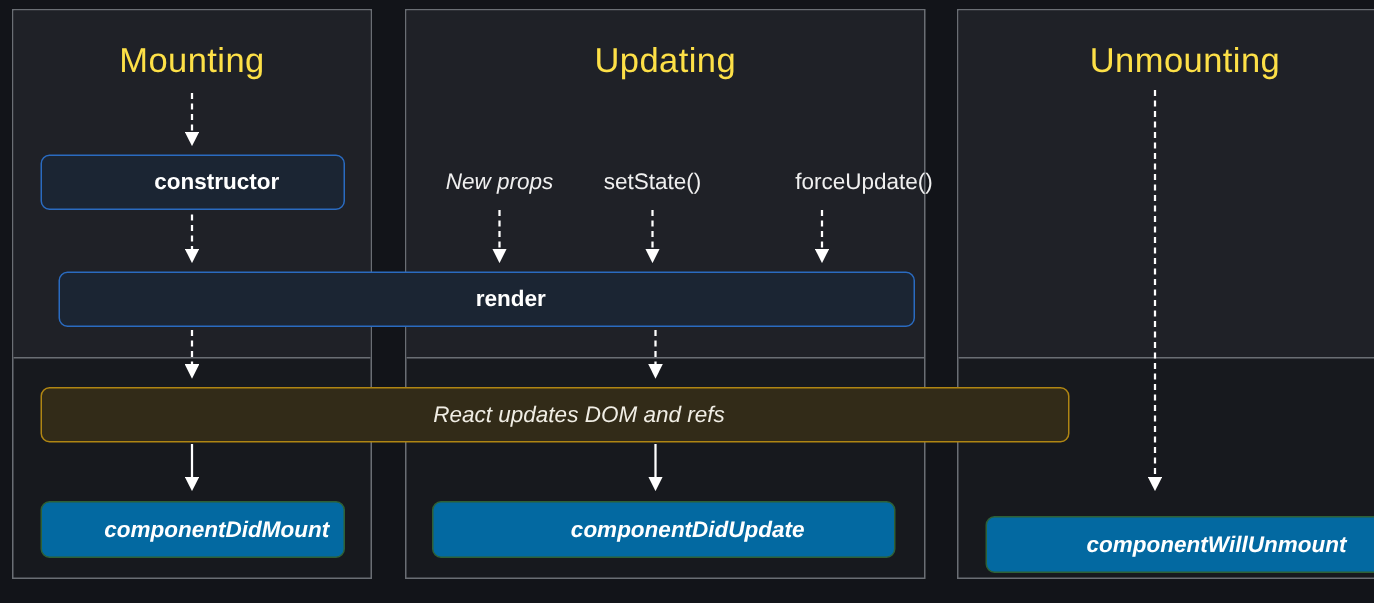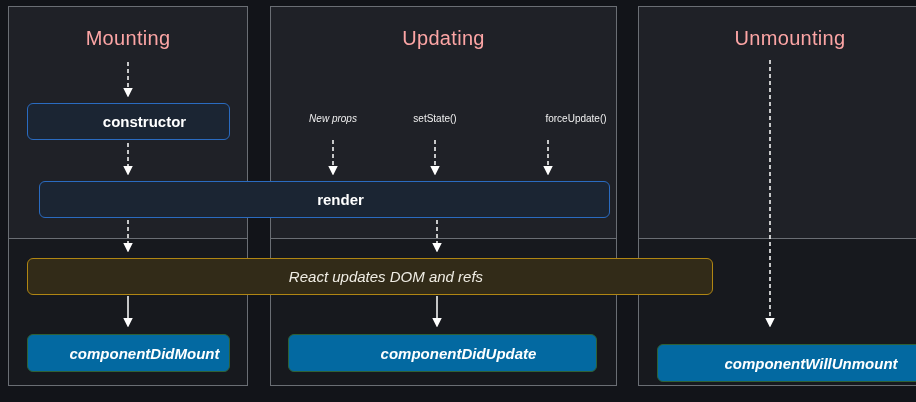--- a/index.html
+++ b/index.html
@@ -16,27 +16,27 @@
     box-sizing:border-box;
   }
   .panel-top{
     position:absolute;left:0;right:0;top:0;height:231px;
     background:#1f2127;
     border-bottom:1px solid #6a6e74;
   }
   .panel-title{
     position:absolute;top:20px;left:0;right:0;
     text-align:center;
-    font-size:20px;letter-spacing:.3px;
-    color:#fca5a5;
+    font-size:23px;letter-spacing:.3px;
+    color:#fde047;
   }
   .trigger-label{
     position:absolute;top:113px;
     transform:translateX(-50%);
-    font-size:10px;color:#f0f0f0;white-space:nowrap;
+    font-size:15px;color:#f0f0f0;white-space:nowrap;
   }
   .italic{font-style:italic;}
   .box{
     position:absolute;box-sizing:border-box;
     border:1px solid;border-radius:6px;
     display:flex;align-items:center;justify-content:center;
     font-size:15px;font-weight:bold;color:#ffffff;
     white-space:nowrap;
     padding-left:32px;
   }

